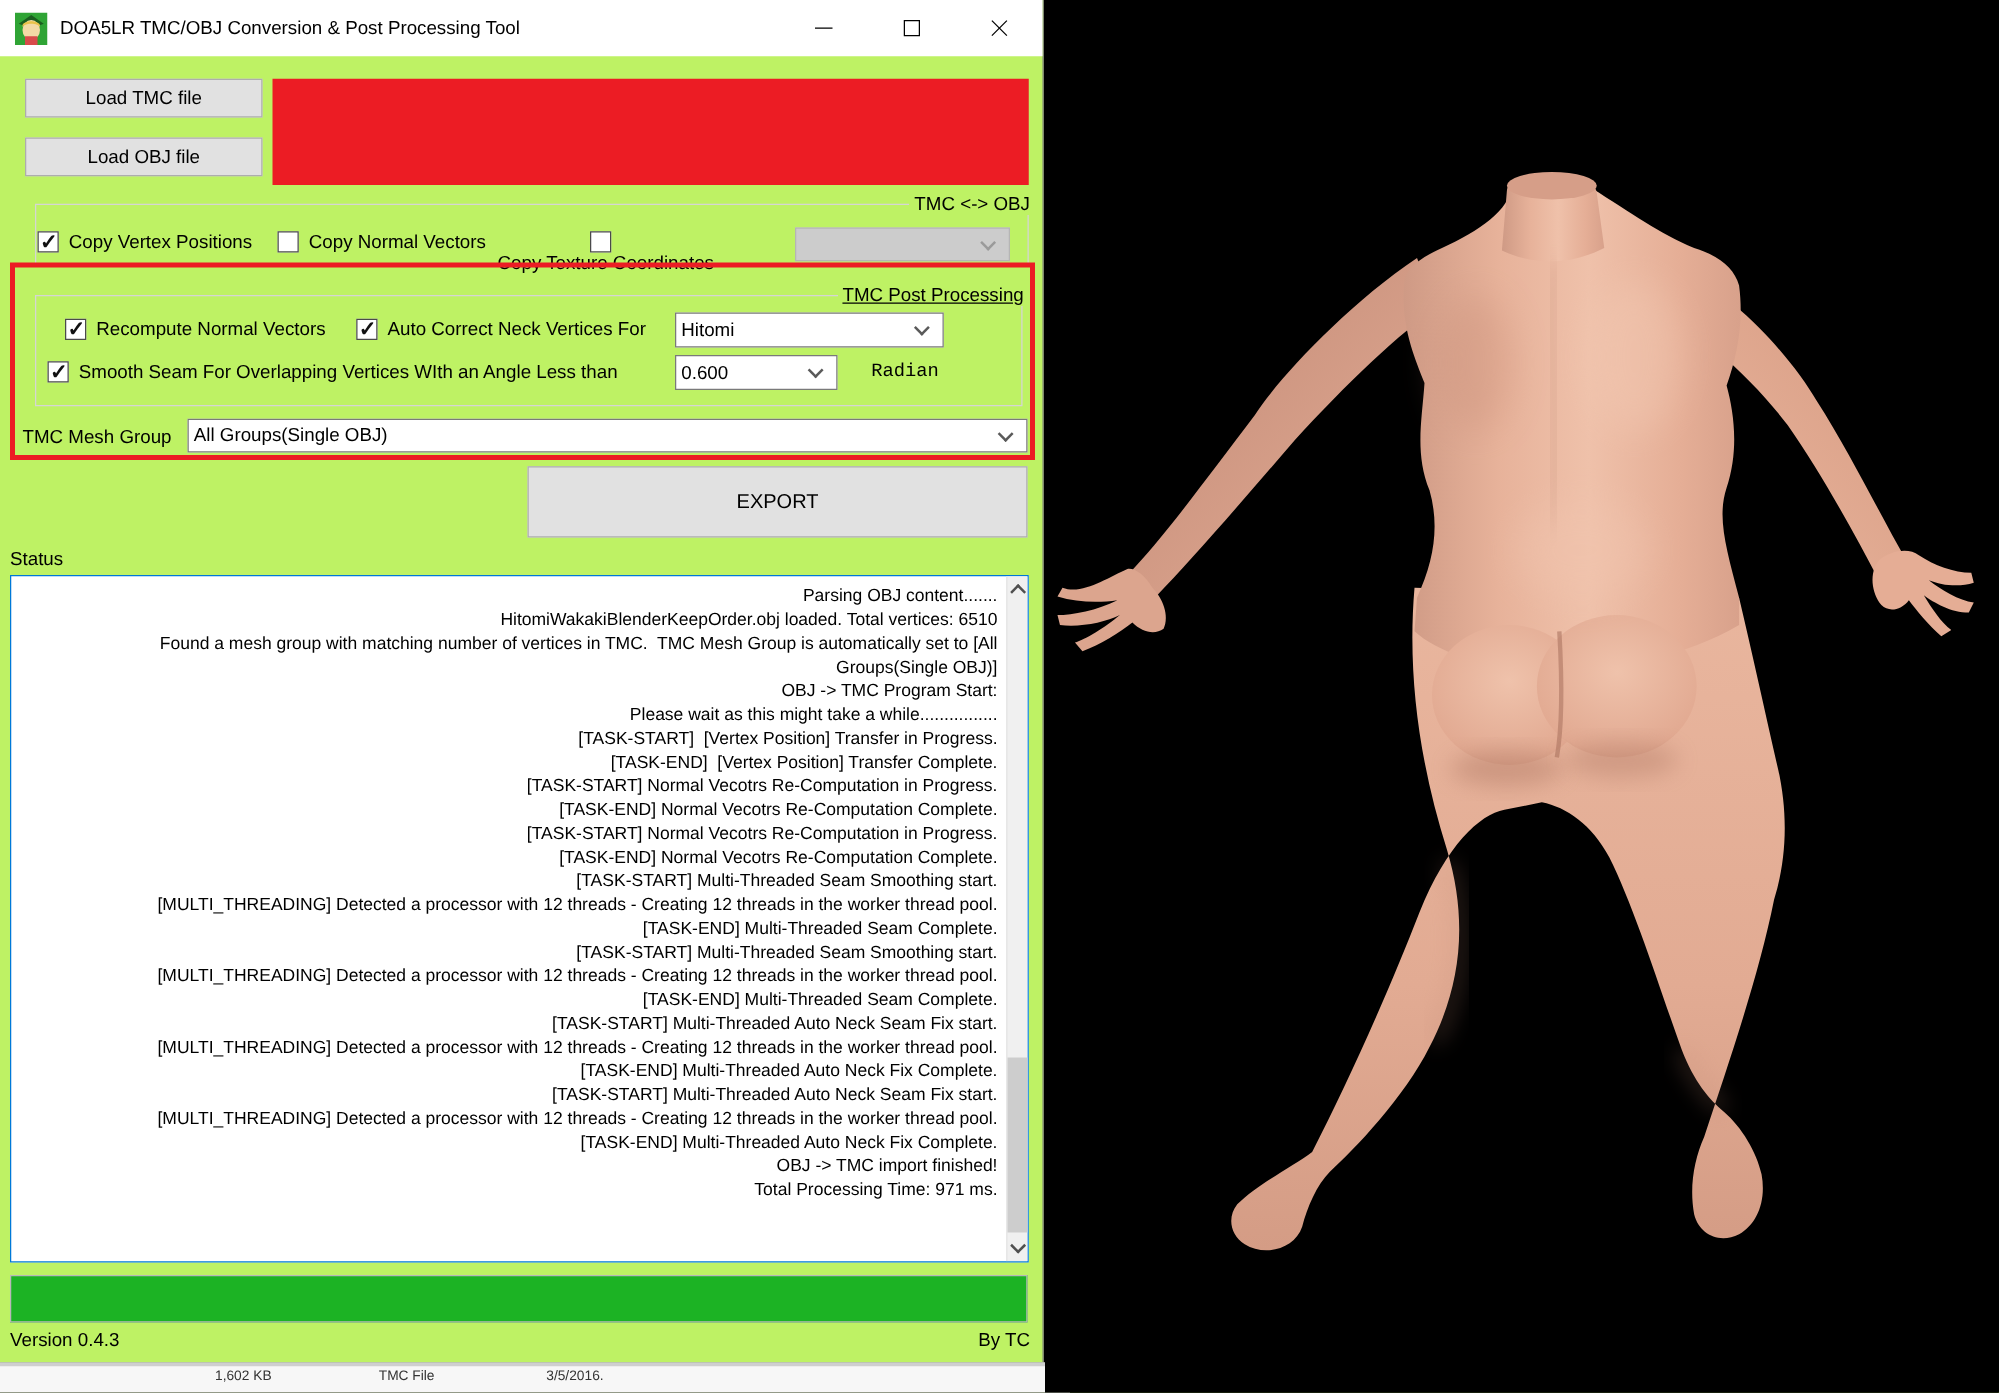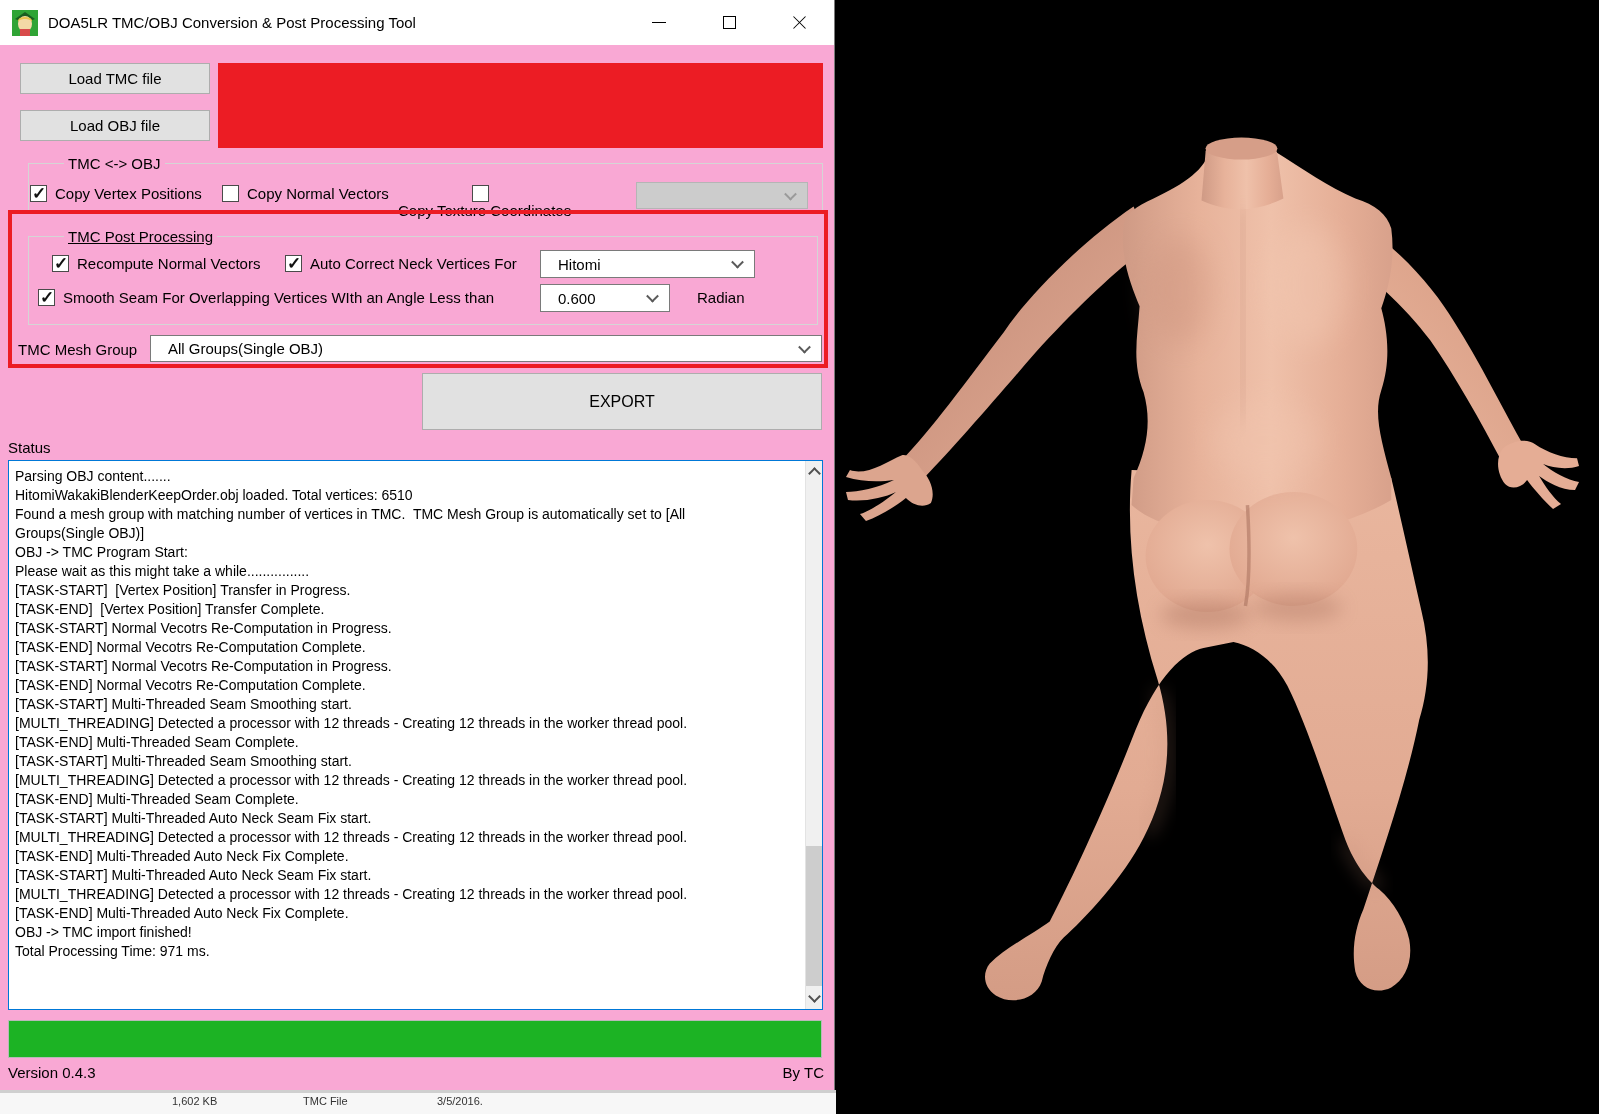--- a/index.html
+++ b/index.html
@@ -1,21 +1,21 @@
 <!DOCTYPE html>
 <html><head>
 <meta charset="utf-8">
 <style>
   * { margin:0; padding:0; box-sizing:border-box; }
   html,body { width:1599px; height:1114px; background:#000; overflow:hidden;
               font-family:"Liberation Sans", sans-serif; }
 
   
   .app { position:absolute; left:0; top:0; width:835px; height:1090px;
-         background:#f9a8d4; border-right:1px solid #7a7a7a; }
+         background:#bef264; border-right:1px solid #7a7a7a;text-align:right; }
   .titlebar { position:absolute; left:0; top:0; width:100%; height:45px;
               background:#ffffff; display:flex; align-items:center; }
   .titlebar .app-icon { width:26px; height:26px; margin:0 10px 0 12px; flex:0 0 auto; }
   .title-text { font-size:15px; color:#000; }
   .caption-btns { position:absolute; right:0; top:0; height:45px; display:flex; }
   .cap-btn { width:70px; height:45px; display:flex; align-items:center; justify-content:center; }
   .glyph-min { width:14px; height:0; border-top:1px solid #000; }
   .glyph-max { width:13px; height:13px; border:1px solid #000; }
   .glyph-close { position:relative; width:15px; height:15px; }
   .glyph-close::before,.glyph-close::after{ content:""; position:absolute; left:-1px; top:7px;
@@ -31,21 +31,21 @@
   fieldset legend { font-size:15px; color:#000; margin-left:6px; padding:0 4px; }
 
   .cb-row { position:absolute; display:flex; align-items:center; }
   .cb-box { width:17px; height:17px; background:#fff; border:1px solid #4a4a4a;
             margin-right:8px; position:relative; flex:0 0 auto; }
   .cb-box.checked::after { content:"✓"; position:absolute; left:1px; top:-3px;
             font-size:17px; font-weight:bold; color:#111; }
   .cb-label { font-size:15px; color:#000; white-space:nowrap; }
 
   .combo { position:absolute; background:#fff; border:1px solid #7a7a7a;
-           display:flex; align-items:center; font-size:15px; color:#000; padding-left:17px; }
+           display:flex; align-items:center; font-size:15px; color:#000; padding-left:4px; }
   .combo .chev { position:absolute; right:12px; top:50%; width:9px; height:9px;
            border-right:2px solid #5a5a5a; border-bottom:2px solid #5a5a5a;
            transform:translateY(-70%) rotate(45deg); }
   .combo.disabled { background:#cccccc; border-color:#b5b5b5; }
   .combo.disabled .chev { border-color:#9a9a9a; }
 
   .plain-label { position:absolute; font-size:15px; color:#000; white-space:nowrap; }
 
   
   .statusbox { position:absolute; left:8px; top:460px; width:815px; height:550px;
@@ -144,21 +144,21 @@
     <span class="chev"></span>
   </div>
   <div class="cb-row" style="left:38px; top:289px;">
     <div class="cb-box checked"></div>
     <span class="cb-label">Smooth Seam For Overlapping Vertices WIth an Angle Less than</span>
   </div>
   <div class="combo" style="left:540px; top:284px; width:130px; height:28px;">
     <span>0.600</span>
     <span class="chev"></span>
   </div>
-  <span class="plain-label" style="left:697px; top:289px;">Radian</span>
+  <span class="plain-label" style="left:697px; top:289px;font-family:Liberation Mono, monospace;">Radian</span>
 
   <span class="plain-label" style="left:18px; top:341px;">TMC Mesh Group</span>
   <div class="combo" style="left:150px; top:335px; width:672px; height:27px;">
     <span>All Groups(Single OBJ)</span>
     <span class="chev"></span>
   </div>
 
   <div class="btn" style="left:422px; top:373px; width:400px; height:57px; font-size:16px;">EXPORT</div>
 
   <span class="plain-label" style="left:8px; top:439px;">Status</span>

